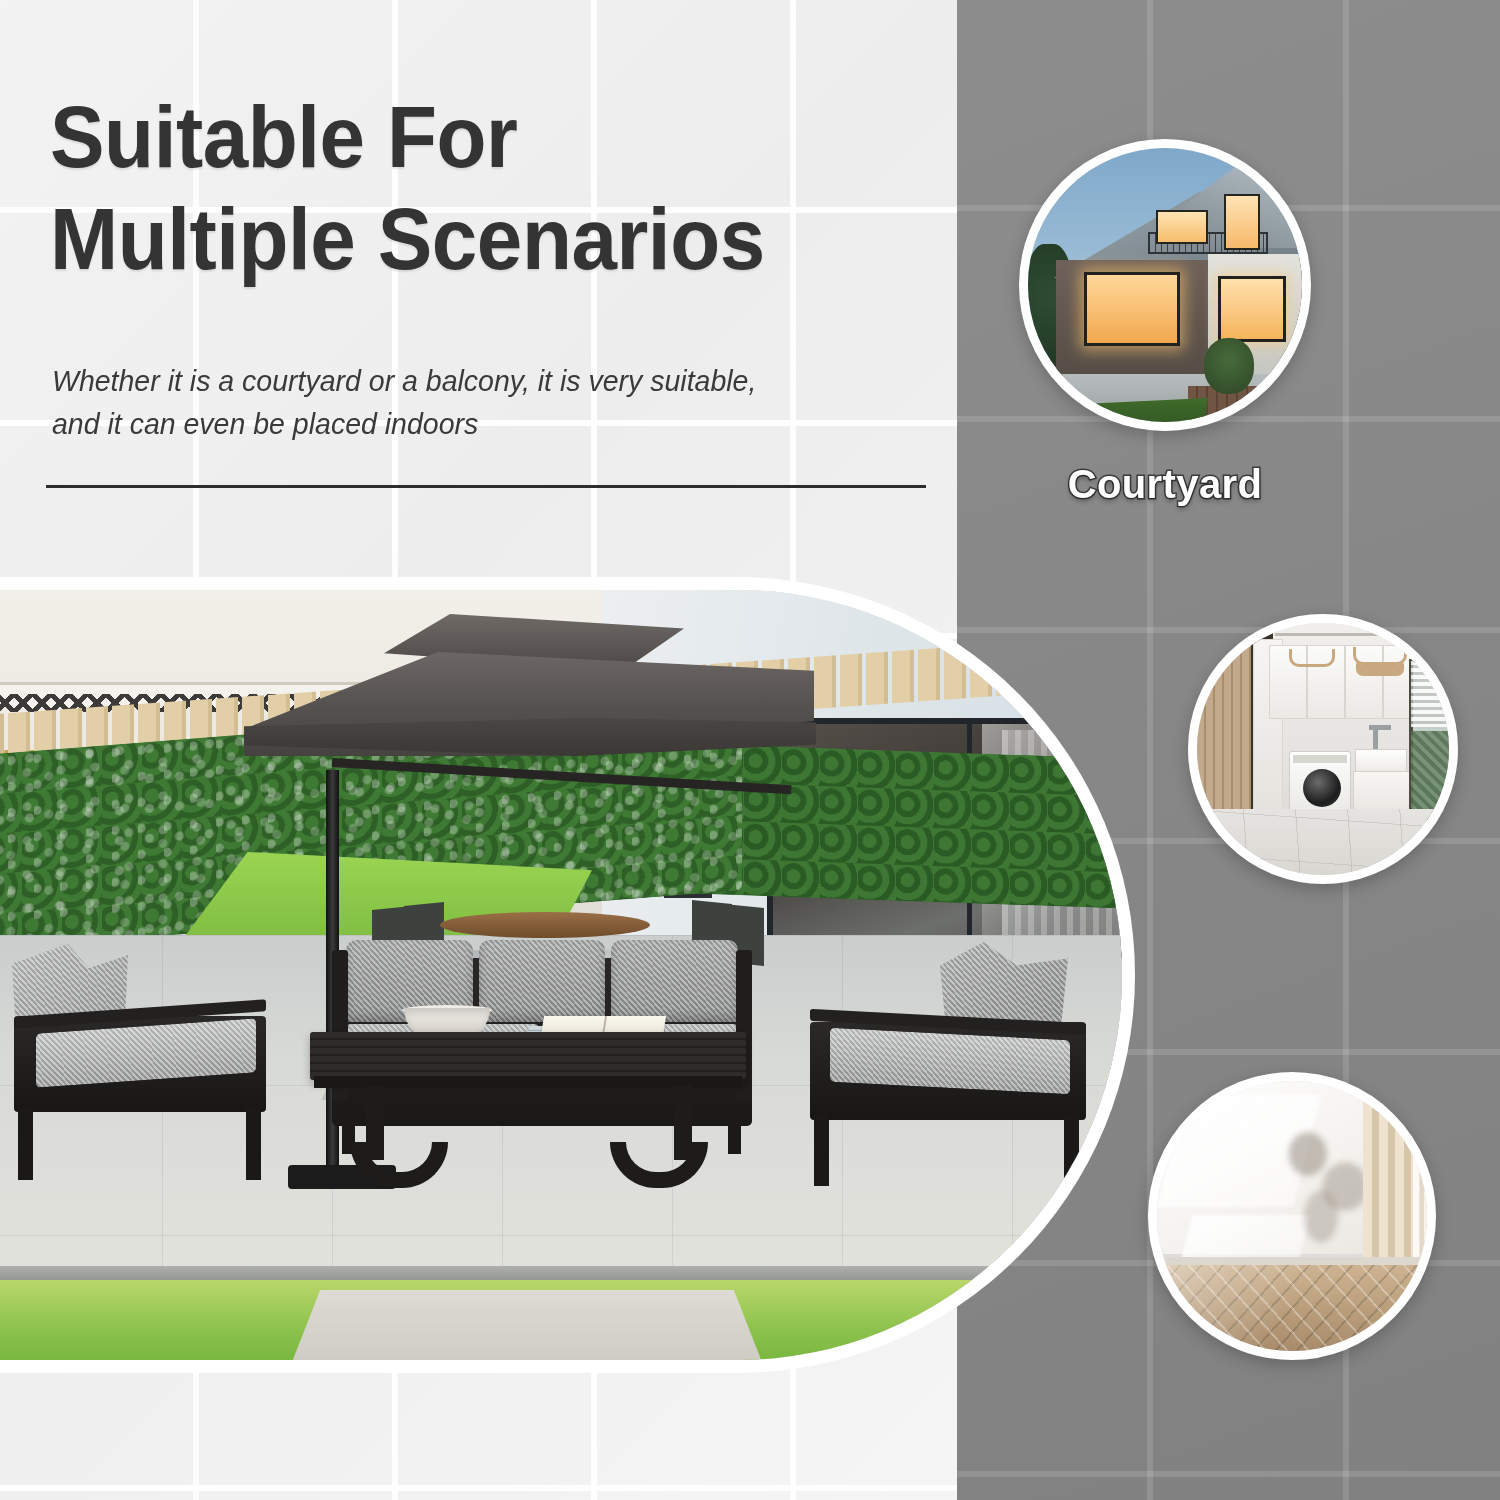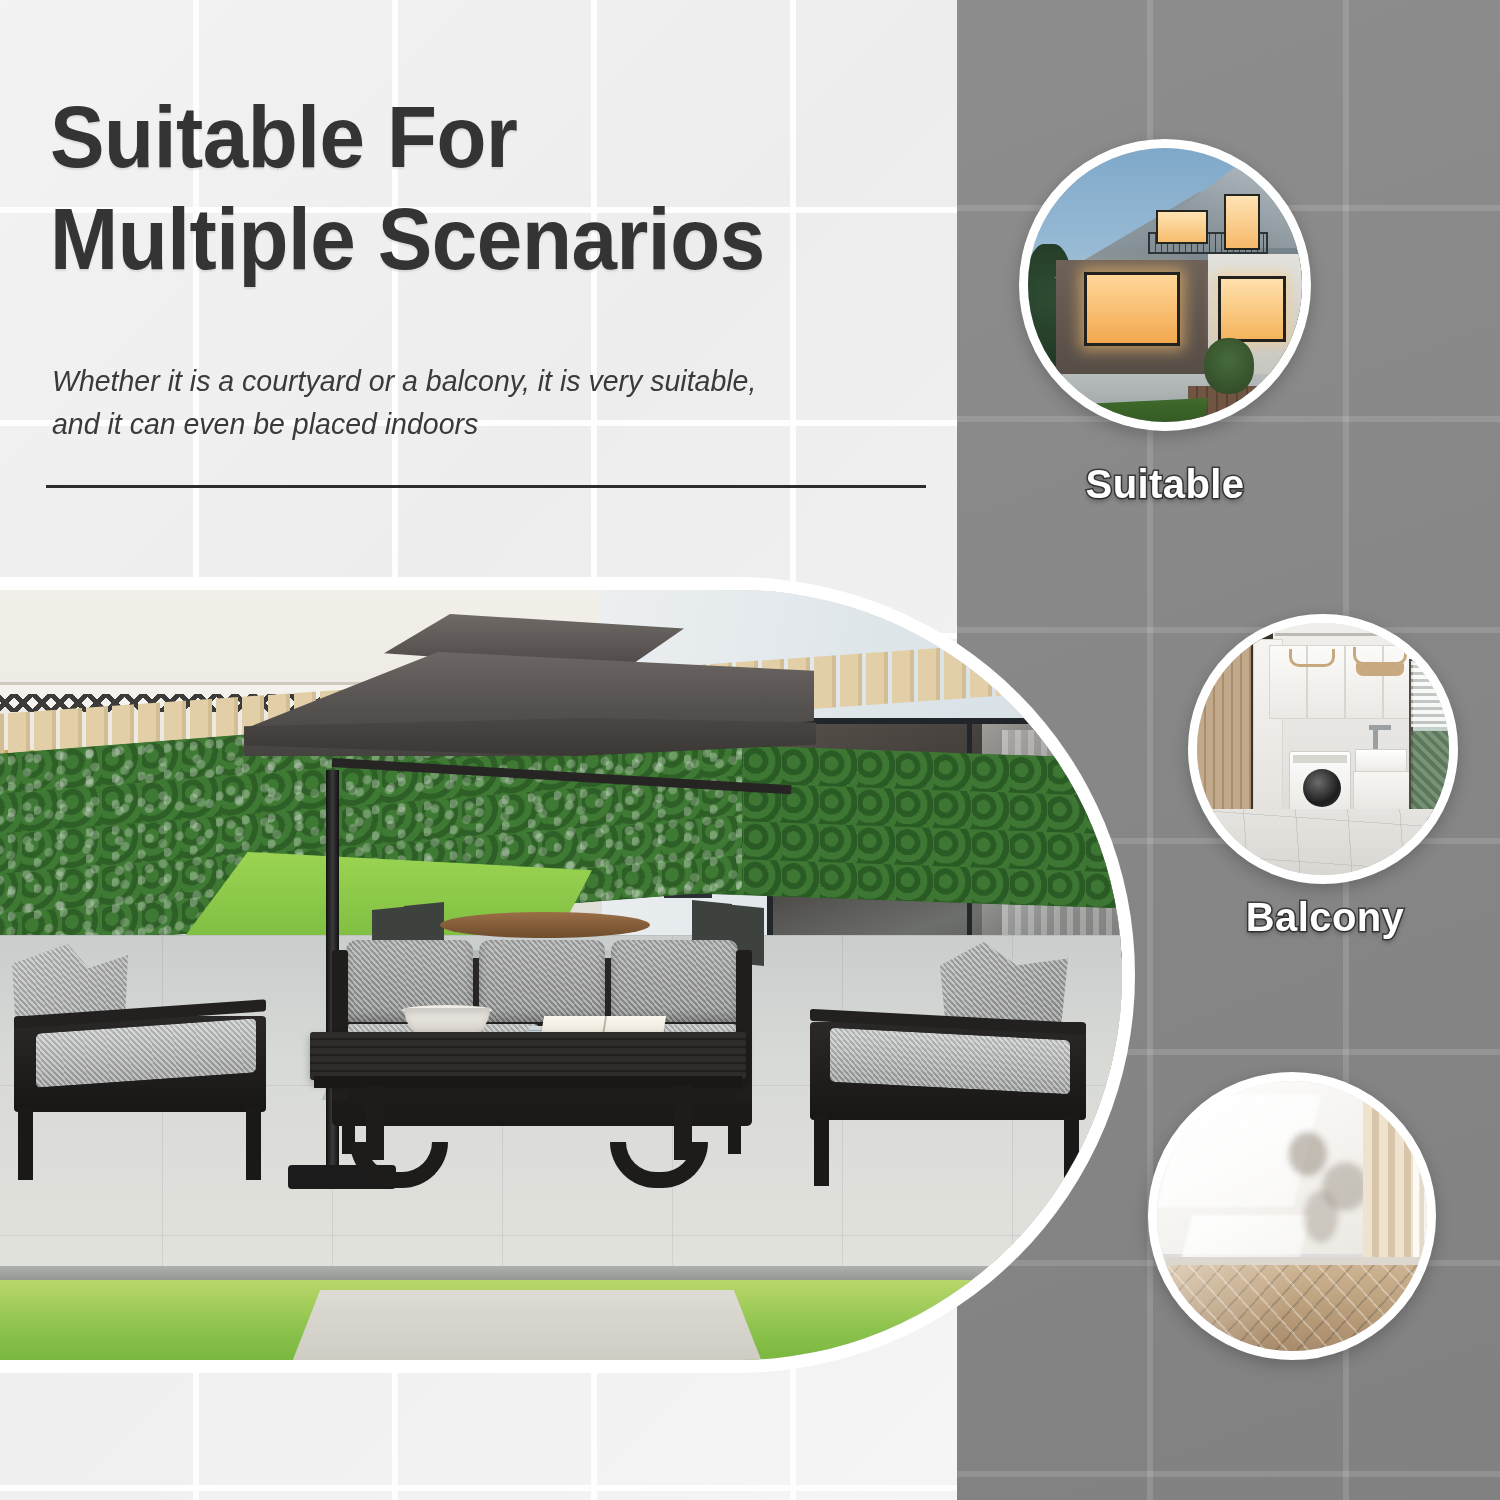--- a/index.html
+++ b/index.html
@@ -554,21 +554,21 @@
     <div class="a1-rail"></div>
     <div class="a1-glow-c"></div>
     <div class="a1-glow-d"></div>
     <div class="a1-glow-a"></div>
     <div class="a1-glow-b"></div>
     <div class="a1-deck"></div>
     <div class="a1-wood"></div>
     <div class="a1-shrub"></div>
     <div class="a1-grass"></div>
   </div>
-  <div class="cap cap1">Suitable</div>
+  <div class="cap cap1">Courtyard</div>
 
   <div class="circle c2">
     <div class="a2-bg"></div>
     <div class="a2-wood"></div>
     <div class="a2-dark"></div>
     <div class="a2-cab-tall"></div>
     <div class="a2-cab-top"></div>
     <div class="a2-hrod"></div>
     <div class="a2-hanger1"></div>
     <div class="a2-hanger2"></div>
@@ -577,21 +577,20 @@
     <div class="a2-sink"></div>
     <div class="a2-base"></div>
     <div class="a2-wash"></div>
     <div class="a2-wash-panel"></div>
     <div class="a2-wash-door"></div>
     <div class="a2-window"></div>
     <div class="a2-blind"></div>
     <div class="a2-greens"></div>
     <div class="a2-floor"></div>
   </div>
-  <div class="cap cap2">Balcony</div>
 
   <div class="circle c3">
     <div class="a3-wall"></div>
     <div class="a3-sunA"></div>
     <div class="a3-sunB"></div>
     <div class="a3-leafshadow"></div>
     <div class="a3-curtain"></div>
     <div class="a3-curtain2"></div>
     <div class="a3-base"></div>
     <div class="a3-floor"></div>

